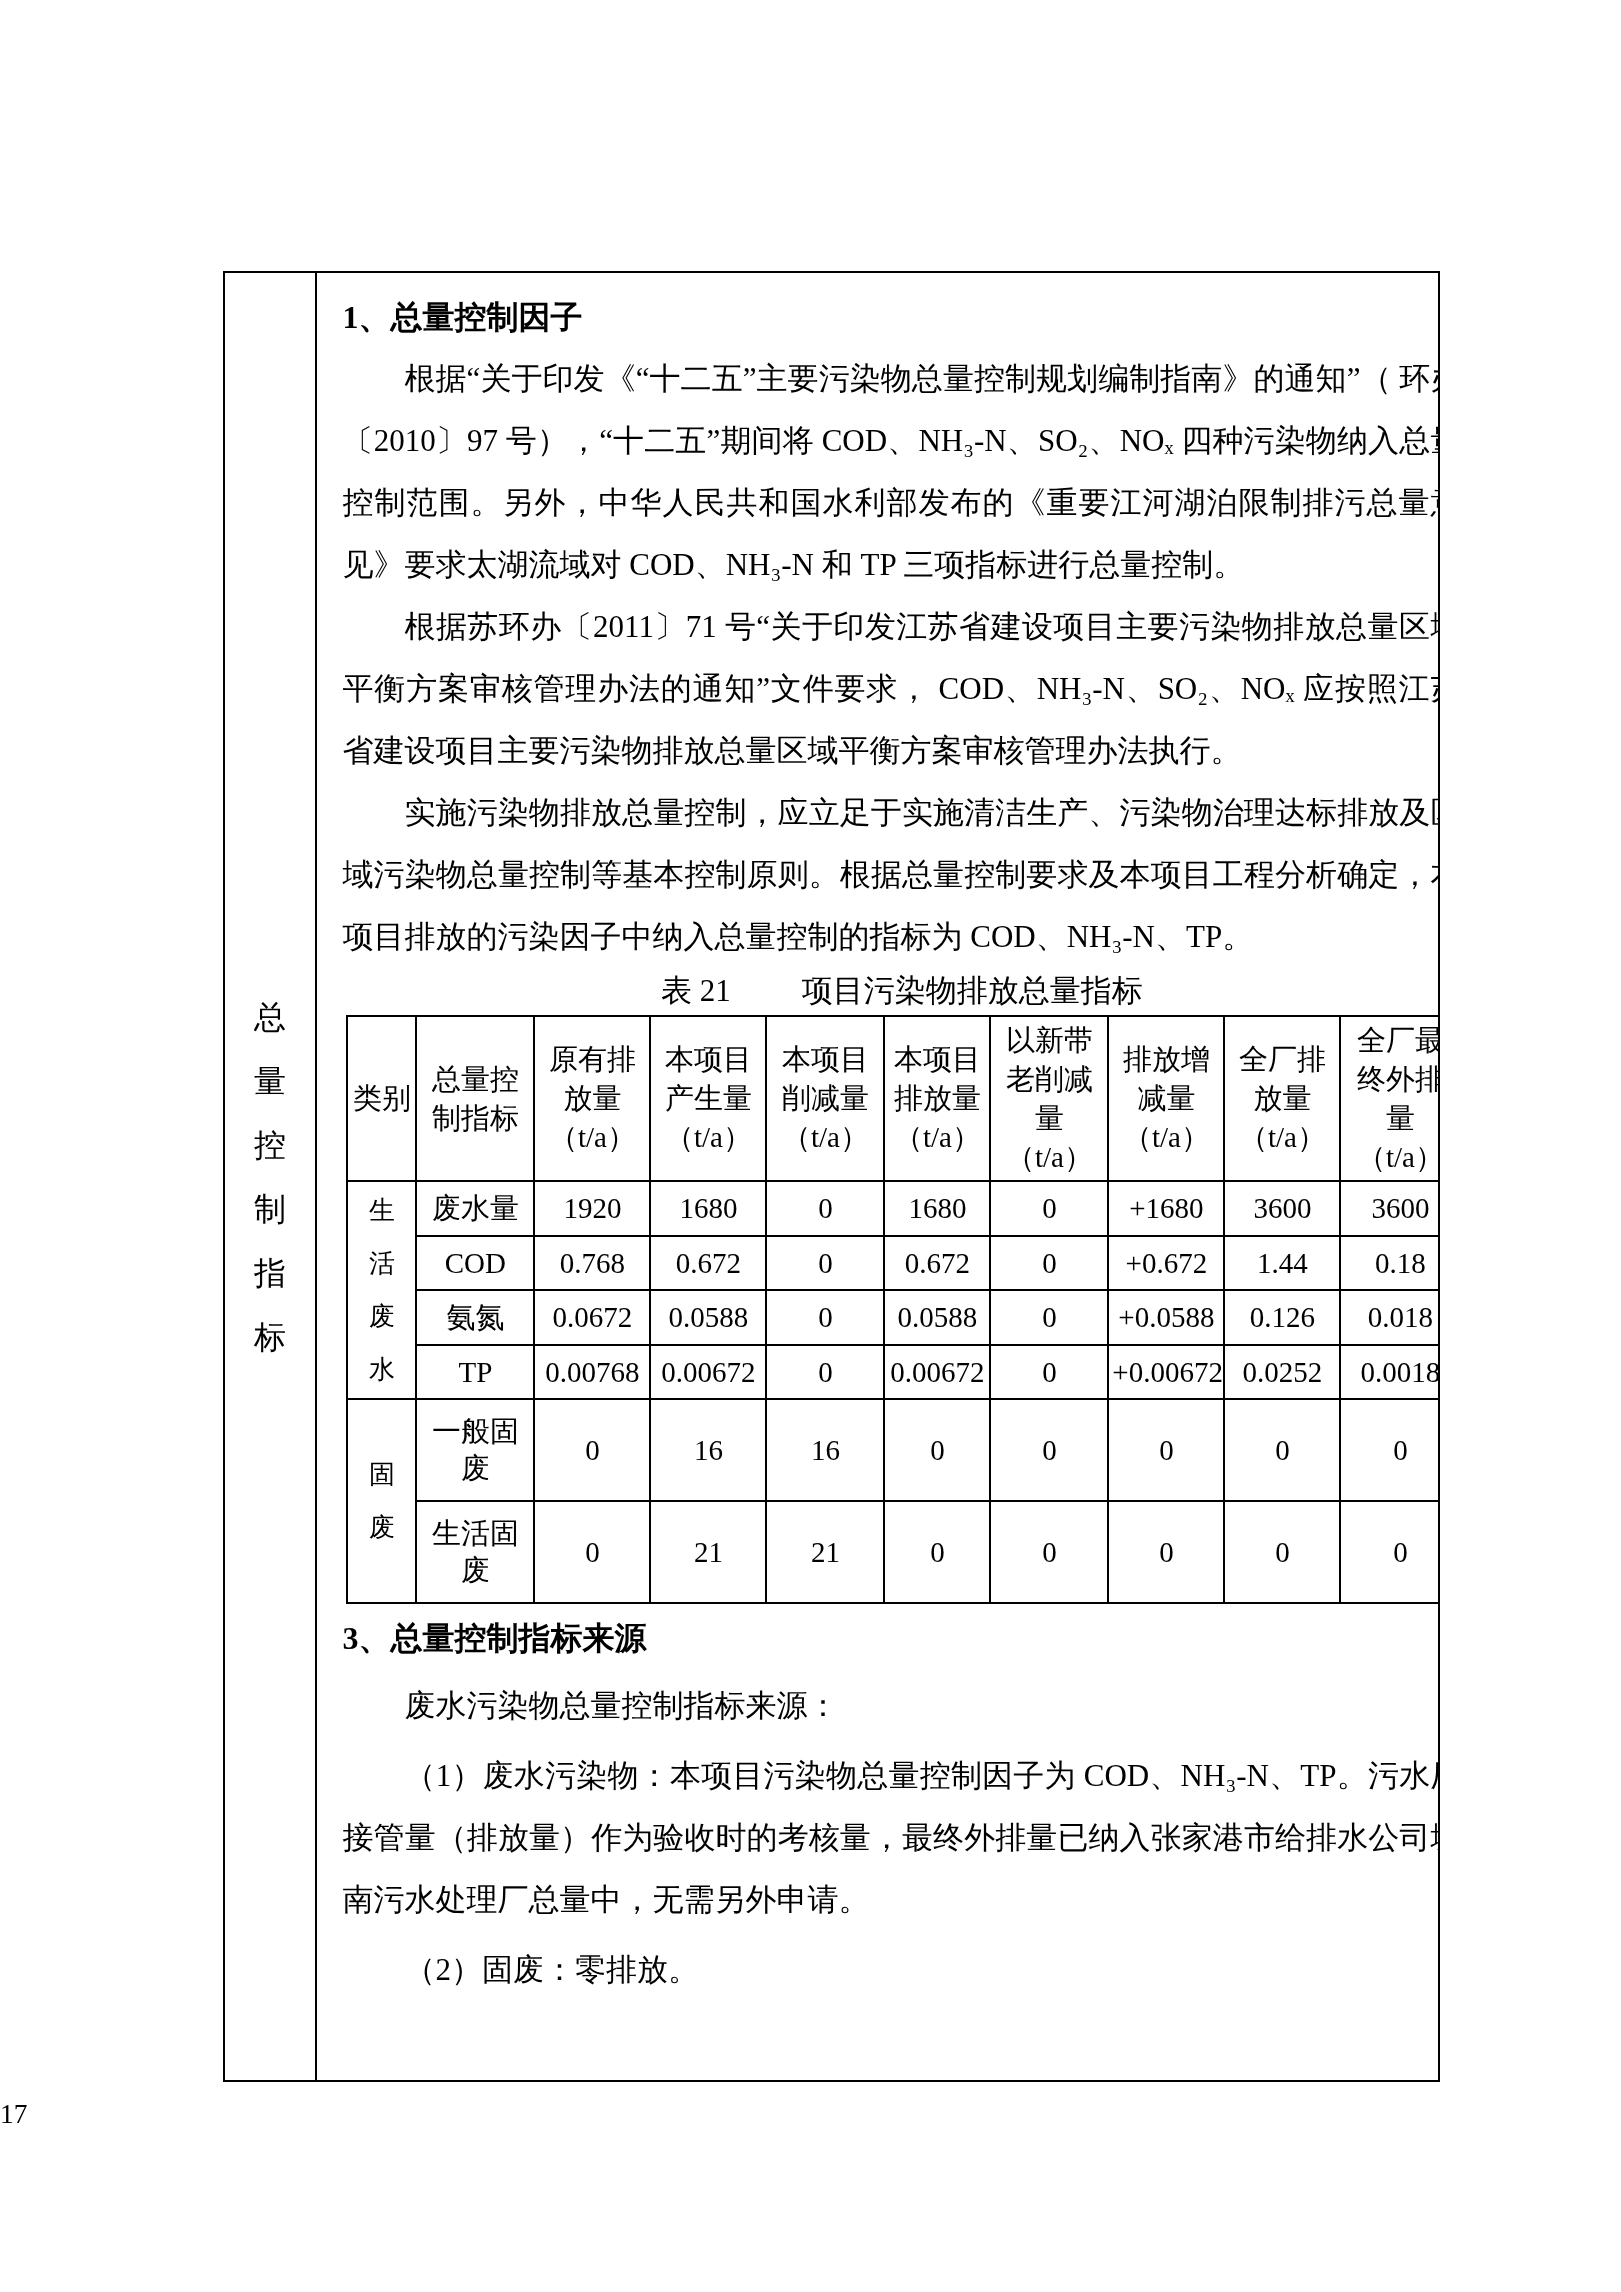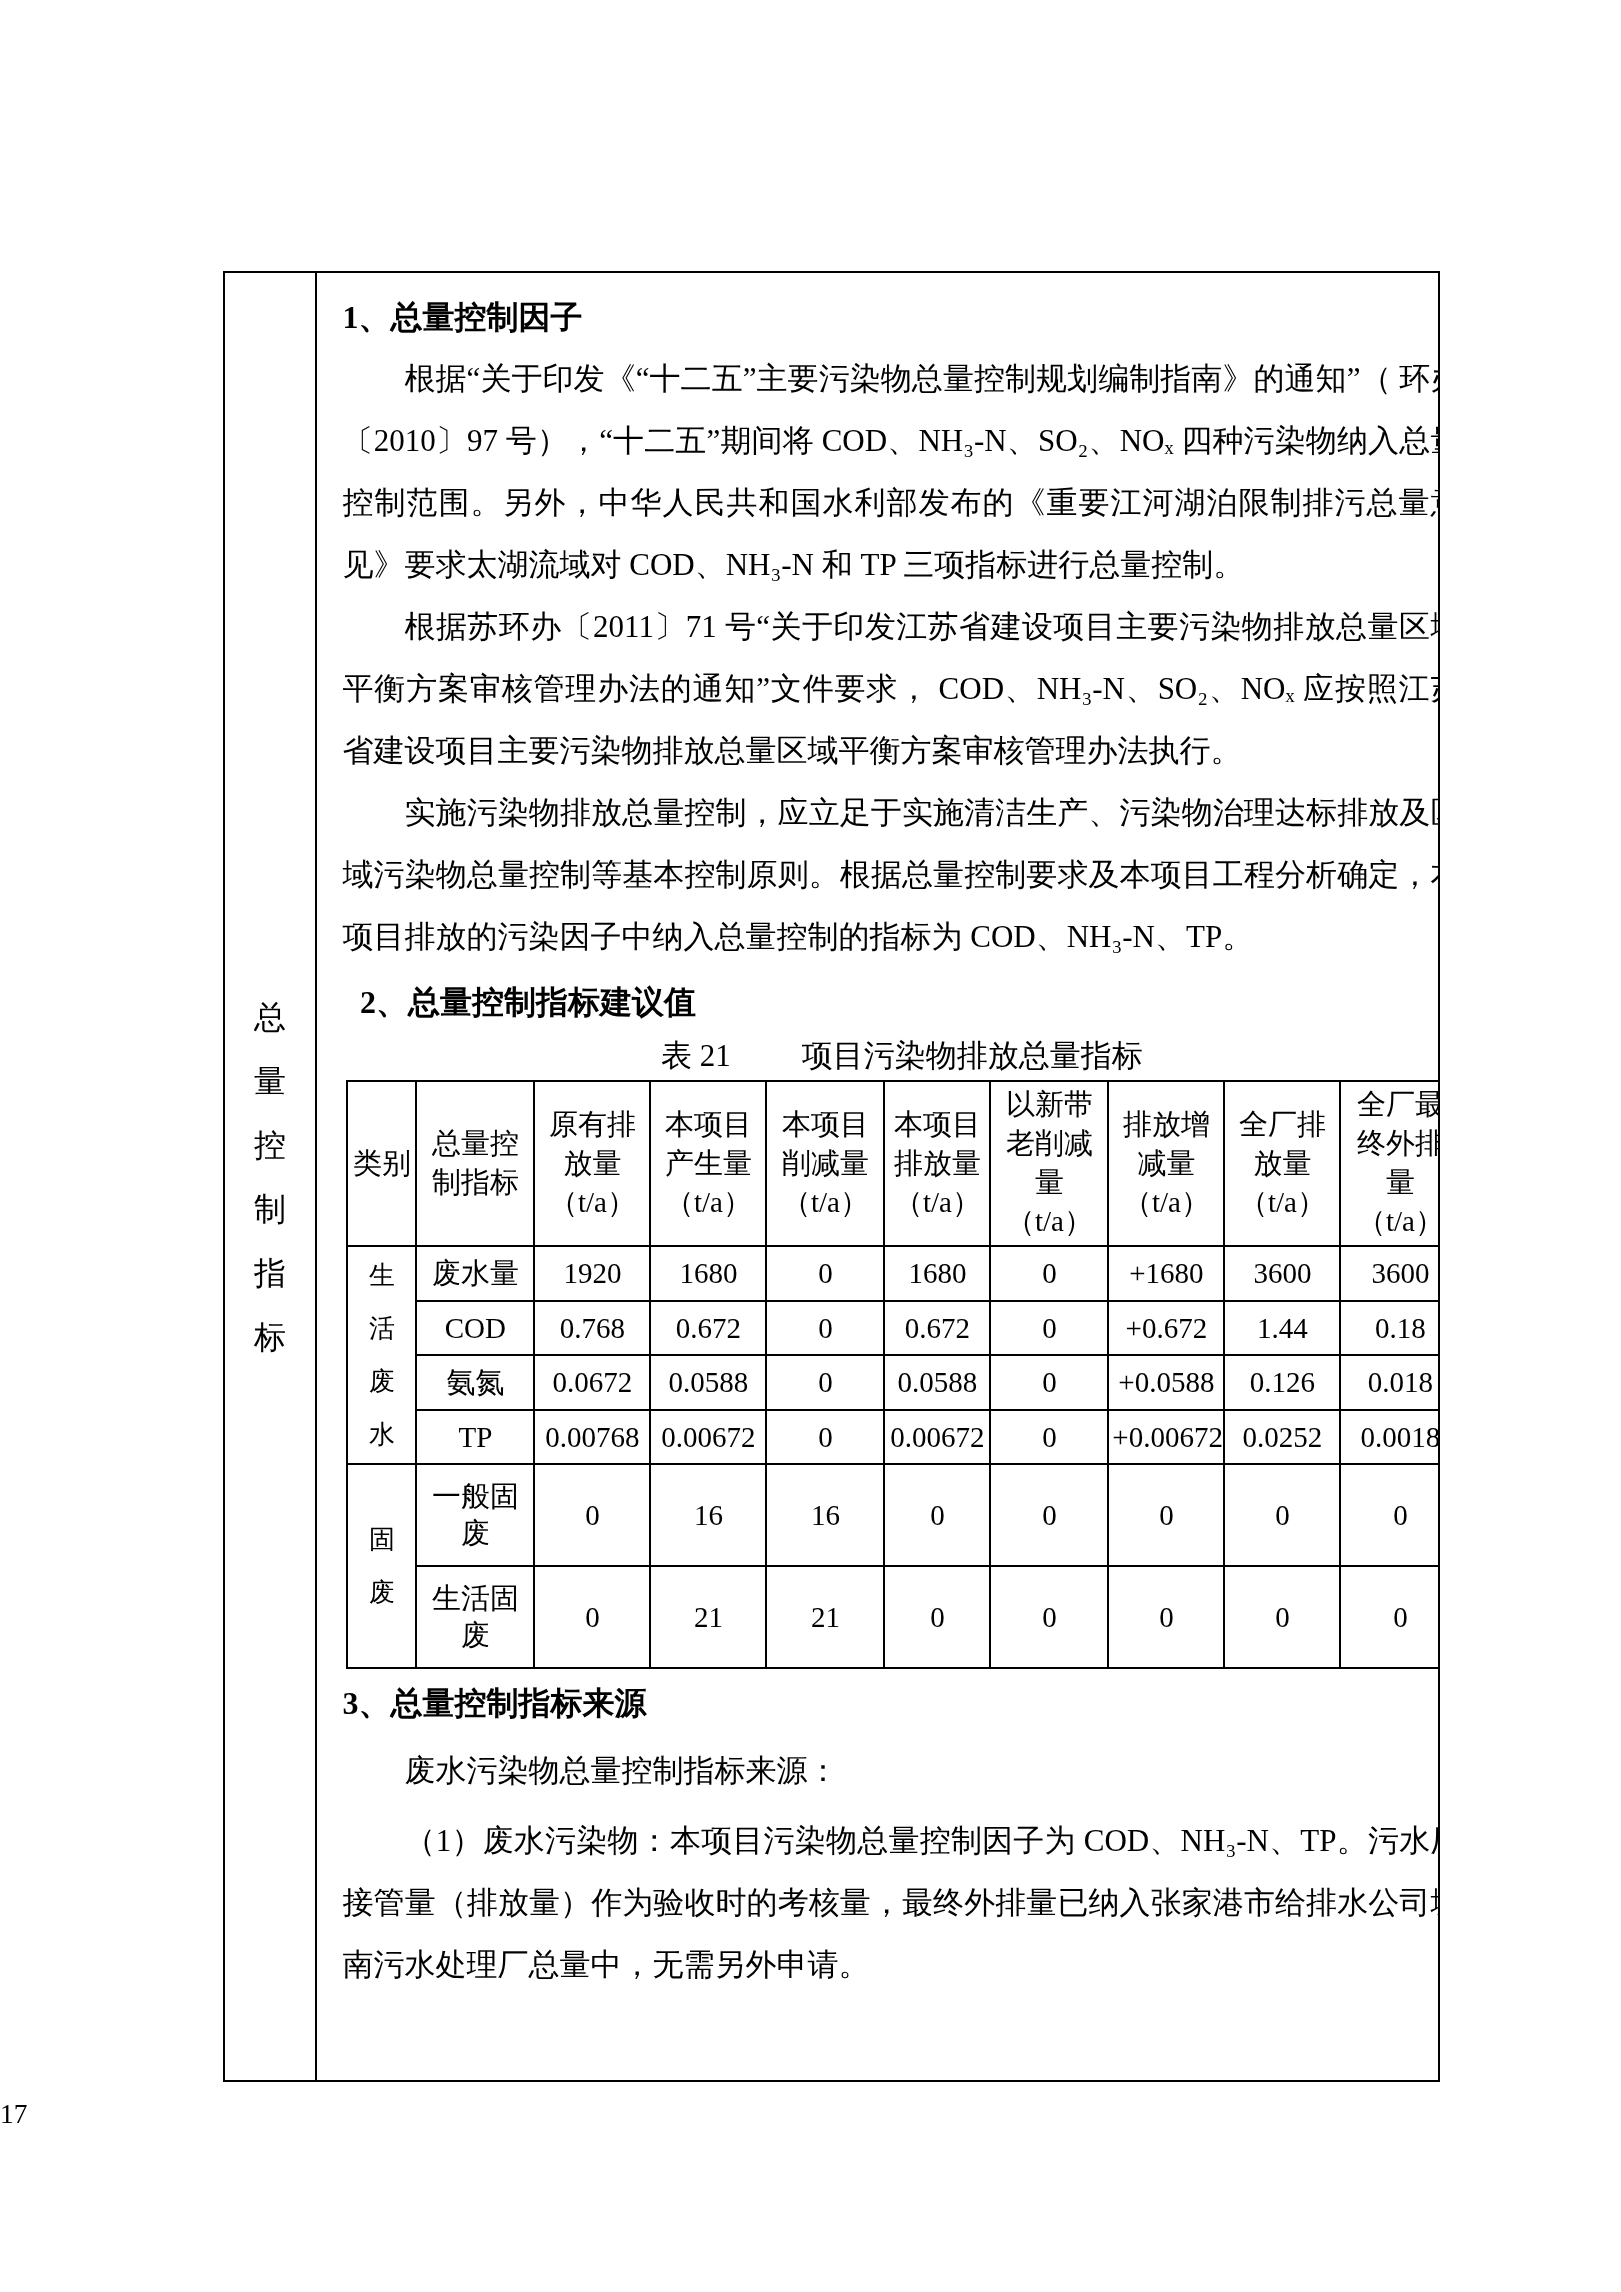--- a/index.html
+++ b/index.html
@@ -56,21 +56,20 @@
       <div class="vert-label">总量控制指标</div>
     </div>
 
     <div class="content">
 
       <div class="hd">1、总量控制因子</div>
       <p class="par">根据“关于印发《“十二五”主要污染物总量控制规划编制指南》的通知”（ 环办〔2010〕97 号），“十二五”期间将 COD、NH₃-N、SO₂、NOₓ 四种污染物纳入总量控制范围。另外，中华人民共和国水利部发布的《重要江河湖泊限制排污总量意见》要求太湖流域对 COD、NH₃-N 和 TP 三项指标进行总量控制。</p>
       <p class="par">根据苏环办〔2011〕71 号“关于印发江苏省建设项目主要污染物排放总量区域平衡方案审核管理办法的通知”文件要求， COD、NH₃-N、SO₂、NOₓ 应按照江苏省建设项目主要污染物排放总量区域平衡方案审核管理办法执行。</p>
       <p class="par">实施污染物排放总量控制，应立足于实施清洁生产、污染物治理达标排放及区域污染物总量控制等基本控制原则。根据总量控制要求及本项目工程分析确定，本项目排放的污染因子中纳入总量控制的指标为 COD、NH₃-N、TP。</p>
 
-      <div class="hd hd2">2、总量控制指标建议值</div>
 
       <div class="caption">
         <span>表 21</span>
         <span>项目污染物排放总量指标</span>
       </div>
 
       <table class="emis">
         <colgroup>
           <col style="width:69px">
             <col style="width:118px">
@@ -169,19 +168,20 @@
             <td>0</td>
             <td>0</td>
             <td>0</td>
           </tr>
         </tbody>
       </table>
 
       <div class="hd">3、总量控制指标来源</div>
       <p class="par s3p">废水污染物总量控制指标来源：</p>
       <p class="par s3p">（1）废水污染物：本项目污染物总量控制因子为 COD、NH₃-N、TP。污水厂接管量（排放量）作为验收时的考核量，最终外排量已纳入张家港市给排水公司城南污水处理厂总量中，无需另外申请。</p>
+      <p class="par s3p">（2）固废：零排放。</p>
 
     </div>
   </div>
 
   <div class="pageno">17</div>
 </div>
 
 
 </body></html>

